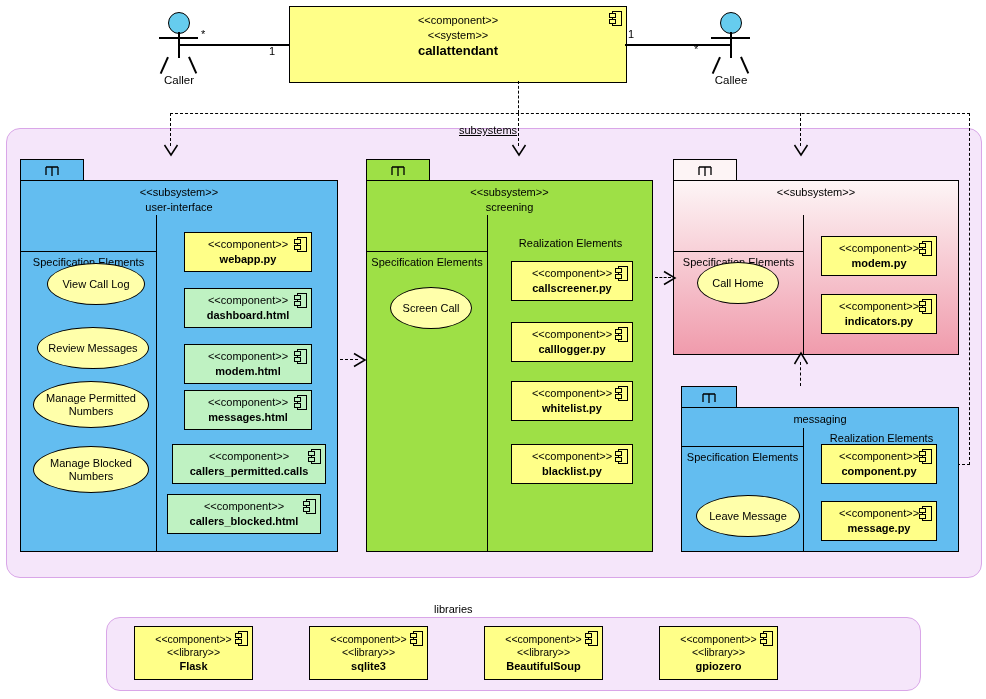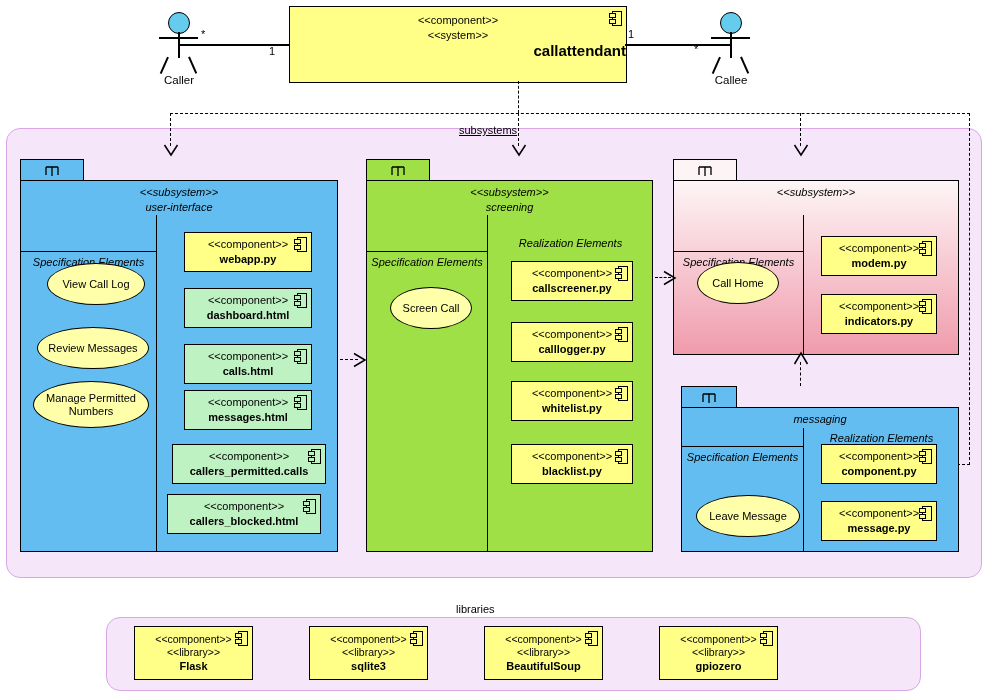--- a/index.html
+++ b/index.html
@@ -24,27 +24,27 @@
         display:flex;flex-direction:column;align-items:center;justify-content:center;}
   .comp.green{background:#bff2c2;}
   .comp .st{font-size:10.5px;line-height:13px;white-space:nowrap;}
   .comp .nm{font-size:11px;font-weight:bold;line-height:14px;white-space:nowrap;}
   .compicon{position:absolute;right:4px;top:4px;width:13px;height:15px;}
 
   
   .sysbox{position:absolute;border:1.4px solid #000;background:#ffff88;}
   .sysbox .lines{position:absolute;left:0;right:0;top:6px;text-align:center;}
   .sysbox .st{font-size:11px;line-height:15px;}
-  .sysbox .nm{font-size:15px;font-weight:bold;line-height:15px;text-align:right;}
+  .sysbox .nm{font-size:13px;font-weight:bold;line-height:15px;}
 
   
   .subsys{position:absolute;}
   .subsys .tab{position:absolute;top:0;left:0;height:22px;border:1.4px solid #000;
         border-bottom:none;}
-  .subsys .frame{position:absolute;left:0;top:21px;right:0;bottom:0;border:1.4px solid #000;font-style:italic;}
+  .subsys .frame{position:absolute;left:0;top:21px;right:0;bottom:0;border:1.4px solid #000;}
   .subsys .hdr{position:absolute;left:0;right:0;top:4px;text-align:center;pointer-events:none;}
   .subsys .st{font-size:11px;line-height:15px;}
   .subsys .nm{font-size:11px;line-height:15px;}
   .subsys .vdiv{position:absolute;top:0;bottom:0;width:1.4px;background:#000;}
   .subsys .hdiv{position:absolute;height:1.4px;background:#000;}
   .subsys .coltitle{position:absolute;text-align:center;font-size:11px;white-space:nowrap;}
 
   .forkicon{position:absolute;left:50%;top:50%;transform:translate(-50%,-50%);
         width:18px;height:12px;}
 
@@ -158,20 +158,21 @@
     </div>
     <div class="vdiv" style="left:135px;top:34px;bottom:0;"></div>
     <div class="hdiv" style="left:0;top:70px;width:135px;"></div>
     <div class="coltitle" style="left:0;top:75px;width:135px;">Specification Elements</div>
     <div class="coltitle" style="left:136px;top:56px;width:181px;">Realization Elements</div>
   </div>
 
   <div class="uc" style="left:27px;top:104px;width:98px;height:42px;">View Call Log</div>
   <div class="uc" style="left:17px;top:168px;width:112px;height:42px;">Review Messages</div>
   <div class="uc" style="left:13px;top:222px;width:116px;height:47px;">Manage Permitted Numbers</div>
+  <div class="uc" style="left:13px;top:287px;width:116px;height:47px;">Manage Blocked Numbers</div>
 
   <div class="comp" style="left:164px;top:73px;width:126px;height:38px;background:#ffff88;">
     <div class="st">&lt;&lt;component&gt;&gt;</div>
     <div class="nm">webapp.py</div>
     <span class="compicon"><svg width="13" height="15" viewBox="0 0 13 15">
           <rect x="3.5" y="0.5" width="9" height="14" fill="none" stroke="#000" stroke-width="1"></rect>
           <rect x="0.5" y="2.5" width="6" height="4" fill="#ffff88" stroke="#000" stroke-width="1"></rect>
           <rect x="0.5" y="8.5" width="6" height="4" fill="#ffff88" stroke="#000" stroke-width="1"></rect>
         </svg></span>
   </div>
@@ -179,21 +180,21 @@
     <div class="st">&lt;&lt;component&gt;&gt;</div>
     <div class="nm">dashboard.html</div>
     <span class="compicon"><svg width="13" height="15" viewBox="0 0 13 15">
           <rect x="3.5" y="0.5" width="9" height="14" fill="none" stroke="#000" stroke-width="1"></rect>
           <rect x="0.5" y="2.5" width="6" height="4" fill="#bff2c2" stroke="#000" stroke-width="1"></rect>
           <rect x="0.5" y="8.5" width="6" height="4" fill="#bff2c2" stroke="#000" stroke-width="1"></rect>
         </svg></span>
   </div>
   <div class="comp green" style="left:164px;top:185px;width:126px;height:38px;">
     <div class="st">&lt;&lt;component&gt;&gt;</div>
-    <div class="nm">calls.html</div>
+    <div class="nm">modem.html</div>
     <span class="compicon"><svg width="13" height="15" viewBox="0 0 13 15">
           <rect x="3.5" y="0.5" width="9" height="14" fill="none" stroke="#000" stroke-width="1"></rect>
           <rect x="0.5" y="2.5" width="6" height="4" fill="#bff2c2" stroke="#000" stroke-width="1"></rect>
           <rect x="0.5" y="8.5" width="6" height="4" fill="#bff2c2" stroke="#000" stroke-width="1"></rect>
         </svg></span>
   </div>
   <div class="comp green" style="left:164px;top:231px;width:126px;height:38px;">
     <div class="st">&lt;&lt;component&gt;&gt;</div>
     <div class="nm">messages.html</div>
     <span class="compicon"><svg width="13" height="15" viewBox="0 0 13 15">
@@ -376,21 +377,21 @@
 </div>
 
 <div class="dash-v" style="left:800px;top:362px;height:24px;"></div>
 <div class="arrowhead" style="left:793px;top:350px;">
   <svg width="16" height="16" viewBox="0 0 16 16">
       <path d="M1.5 14 L8 3 L14.5 14" fill="none" stroke="#000" stroke-width="1.5"></path>
     </svg>
 </div>
 
 <div class="purplebox" style="left:106px;top:617px;width:813px;height:72px;"></div>
-<div class="lbl" style="left:456px;top:603px;">libraries</div>
+<div class="lbl" style="left:434px;top:603px;">libraries</div>
 
 <div class="comp" style="left:134px;top:626px;width:117px;height:52px;">
   <div class="st">&lt;&lt;component&gt;&gt;</div>
   <div class="st">&lt;&lt;library&gt;&gt;</div>
   <div class="nm">Flask</div>
   <span class="compicon"><svg width="13" height="15" viewBox="0 0 13 15">
         <rect x="3.5" y="0.5" width="9" height="14" fill="none" stroke="#000" stroke-width="1"></rect>
         <rect x="0.5" y="2.5" width="6" height="4" fill="#ffff88" stroke="#000" stroke-width="1"></rect>
         <rect x="0.5" y="8.5" width="6" height="4" fill="#ffff88" stroke="#000" stroke-width="1"></rect>
       </svg></span>

